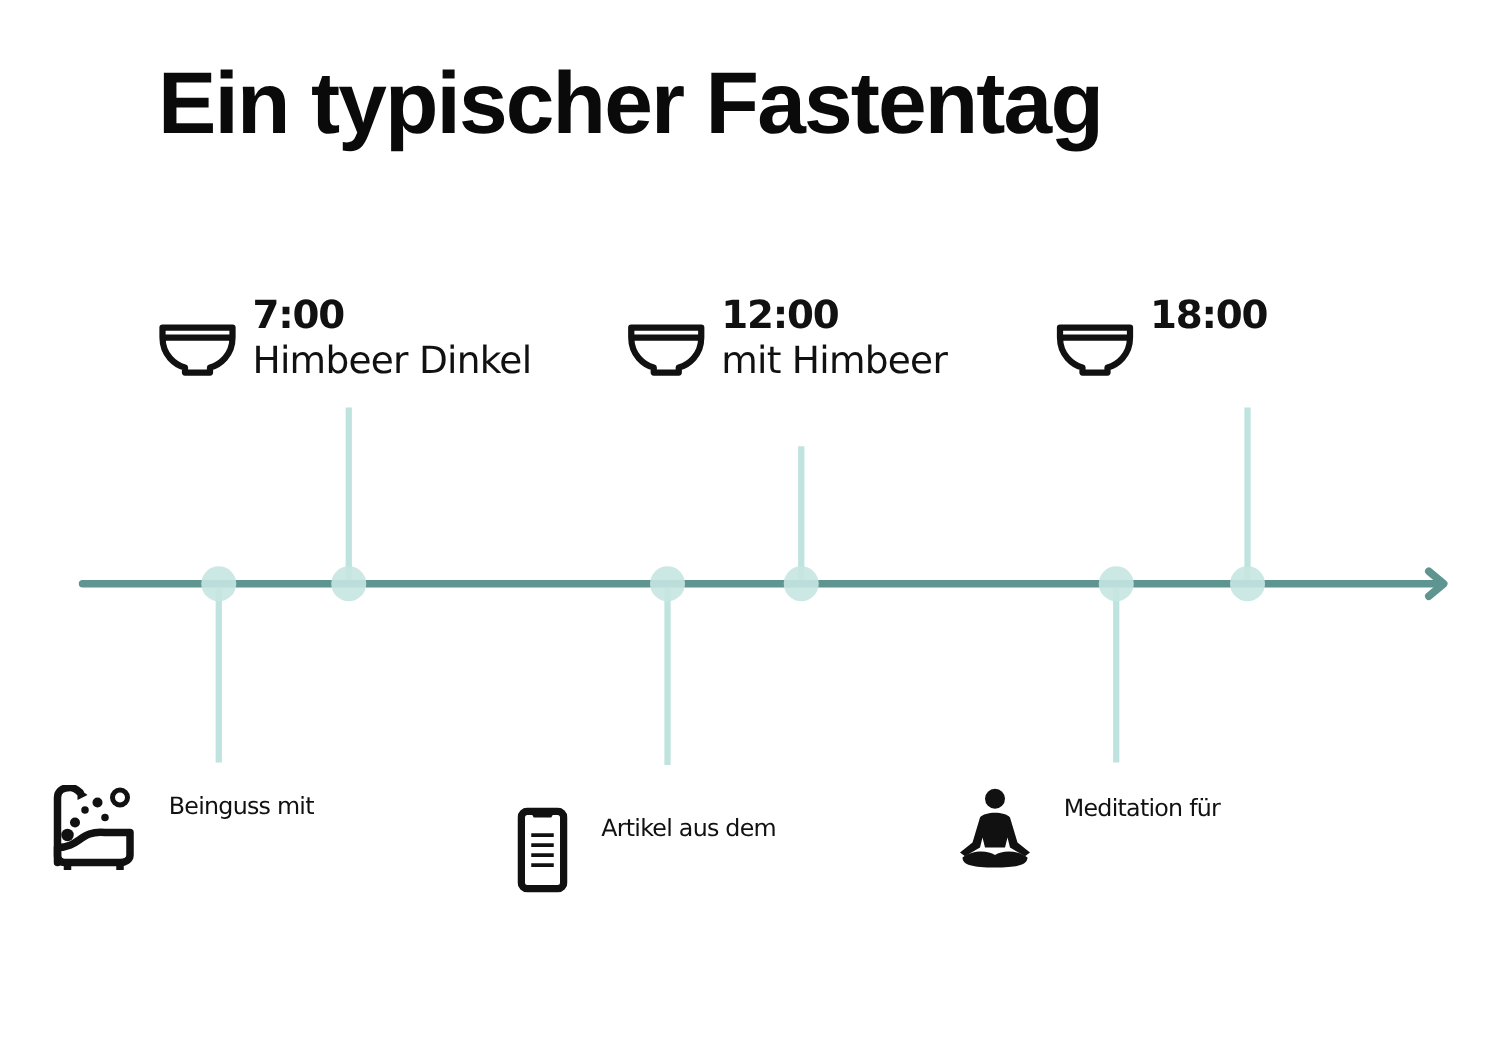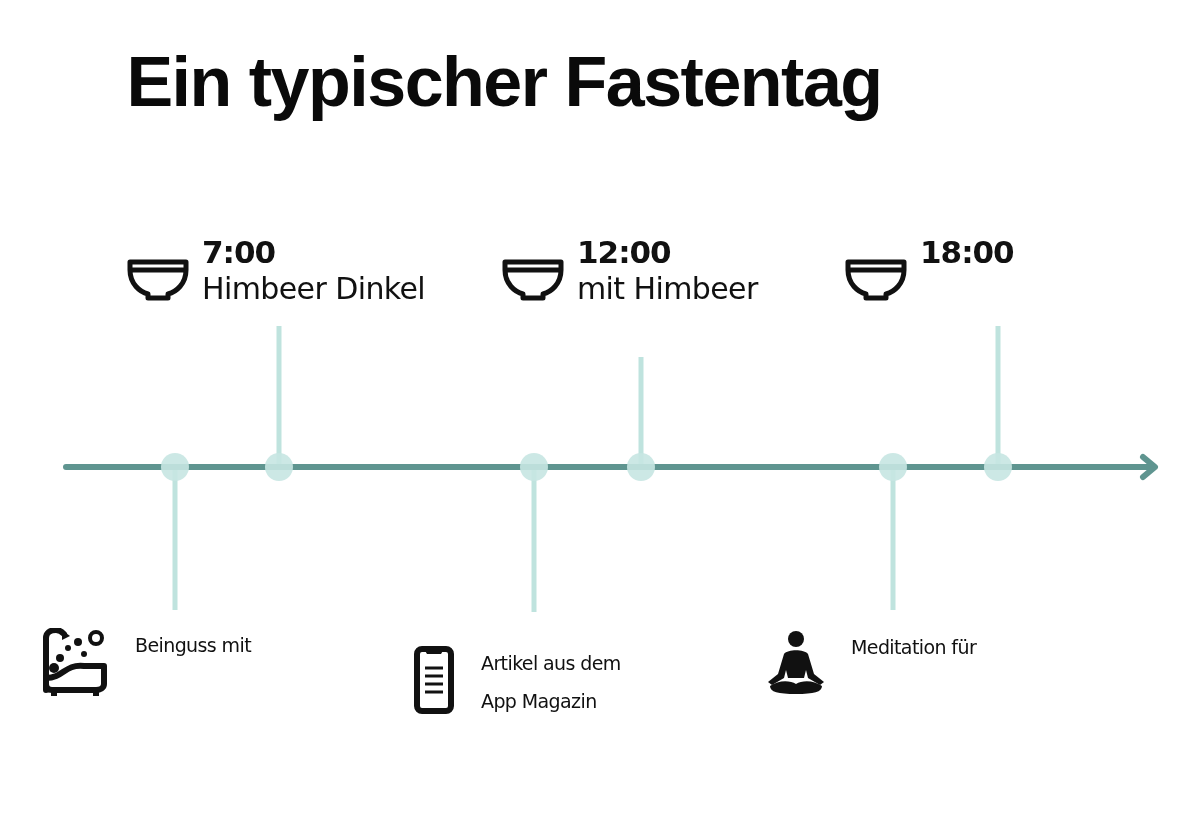--- a/index.html
+++ b/index.html
@@ -104,21 +104,20 @@
       <rect x="3" y="3" width="34" height="62" rx="5" fill="none" stroke="#111" stroke-width="6"></rect>
       <path d="M10 3 H30 L27 8 H13 Z" fill="#111"></path>
       <line x1="11" y1="22" x2="29" y2="22" stroke="#111" stroke-width="3"></line>
       <line x1="11" y1="30" x2="29" y2="30" stroke="#111" stroke-width="3"></line>
       <line x1="11" y1="38" x2="29" y2="38" stroke="#111" stroke-width="3"></line>
       <line x1="11" y1="46" x2="29" y2="46" stroke="#111" stroke-width="3"></line>
     </svg>
   </span>
   <div class="text">
     <div class="blabel">Artikel aus dem</div>
-    <div class="blabel">App Magazin</div>
   </div>
 </div>
 
 <div class="event" style="left:764px; top:628px;text-align:center;">
   <span class="icon" style="margin-top:2px; margin-right:10px;">
     <svg width="64" height="66" viewBox="0 0 64 66">
       <circle cx="32" cy="9" r="8" fill="#111"></circle>
       <path d="M20 24 C24 19 40 19 44 24 L50 44 L60 52 L56 55 L44 48 L42 40 L40 48 H24 L22 40 L20 48 L8 55 L4 52 L14 44 Z" fill="#111"></path>
       <path d="M6 56 C14 50 26 50 32 54 C38 50 50 50 58 56 C58 62 50 64 32 64 C14 64 6 62 6 56 Z" fill="#111"></path>
     </svg>

